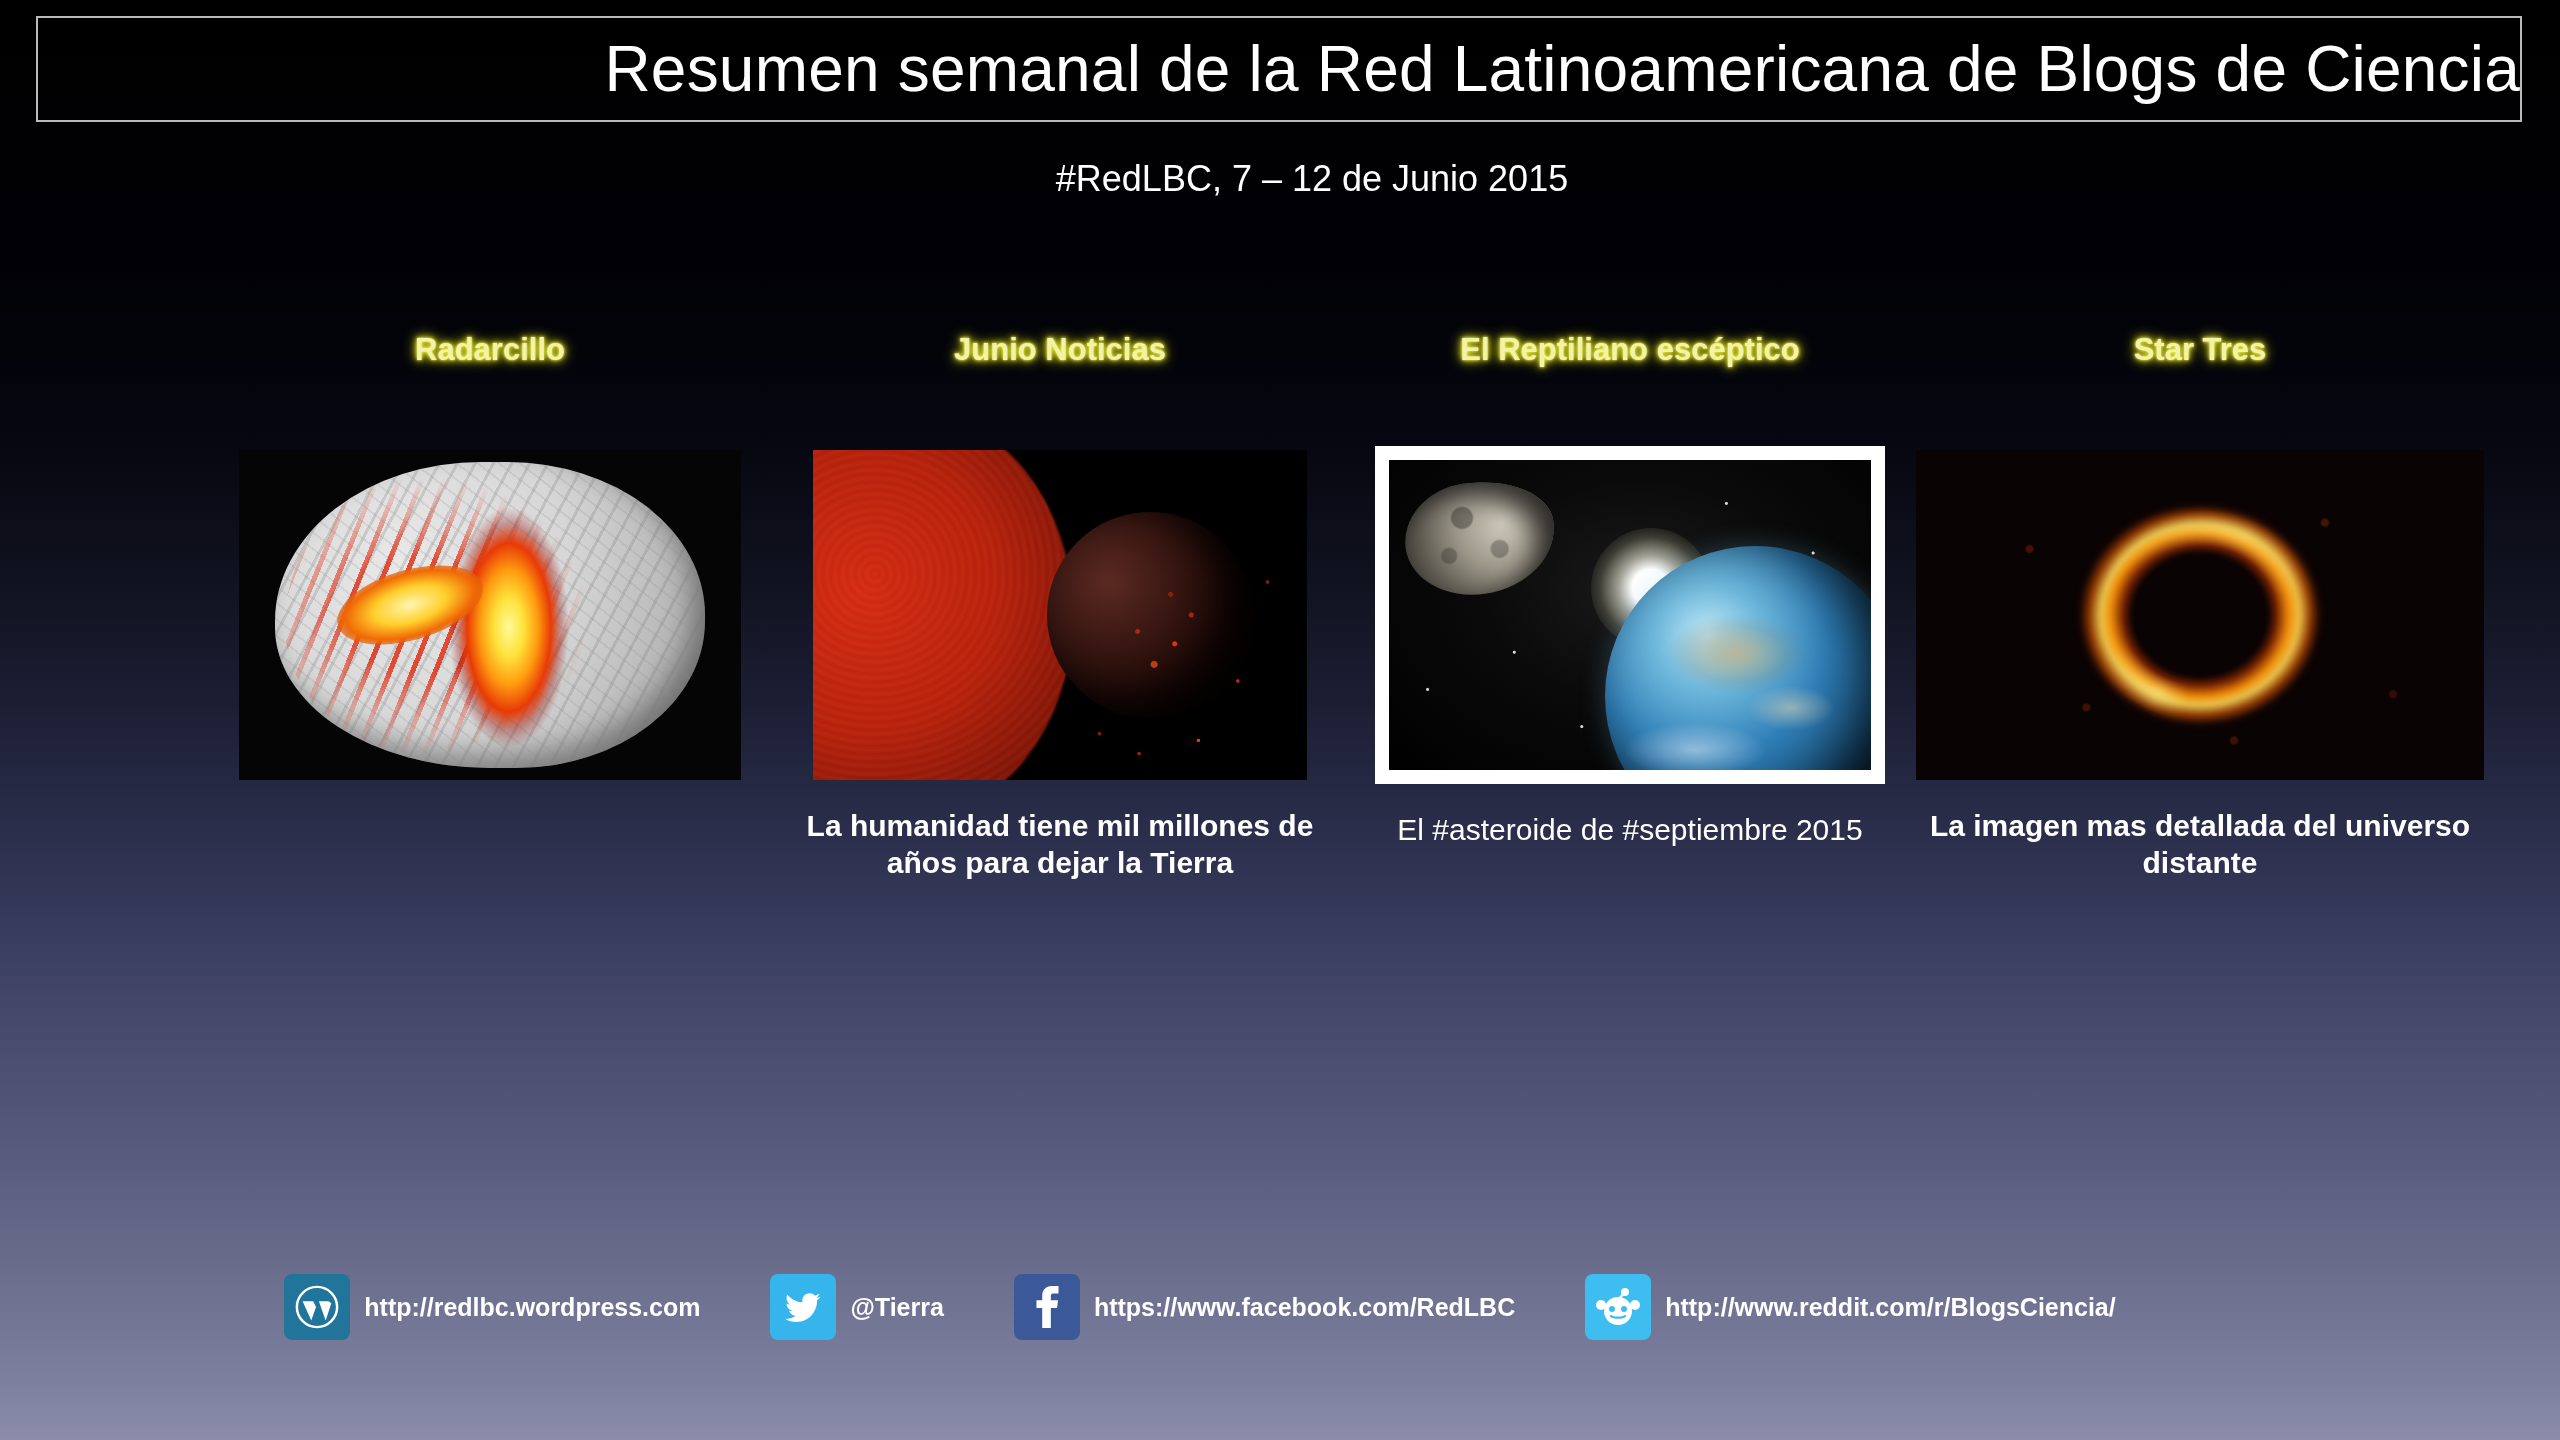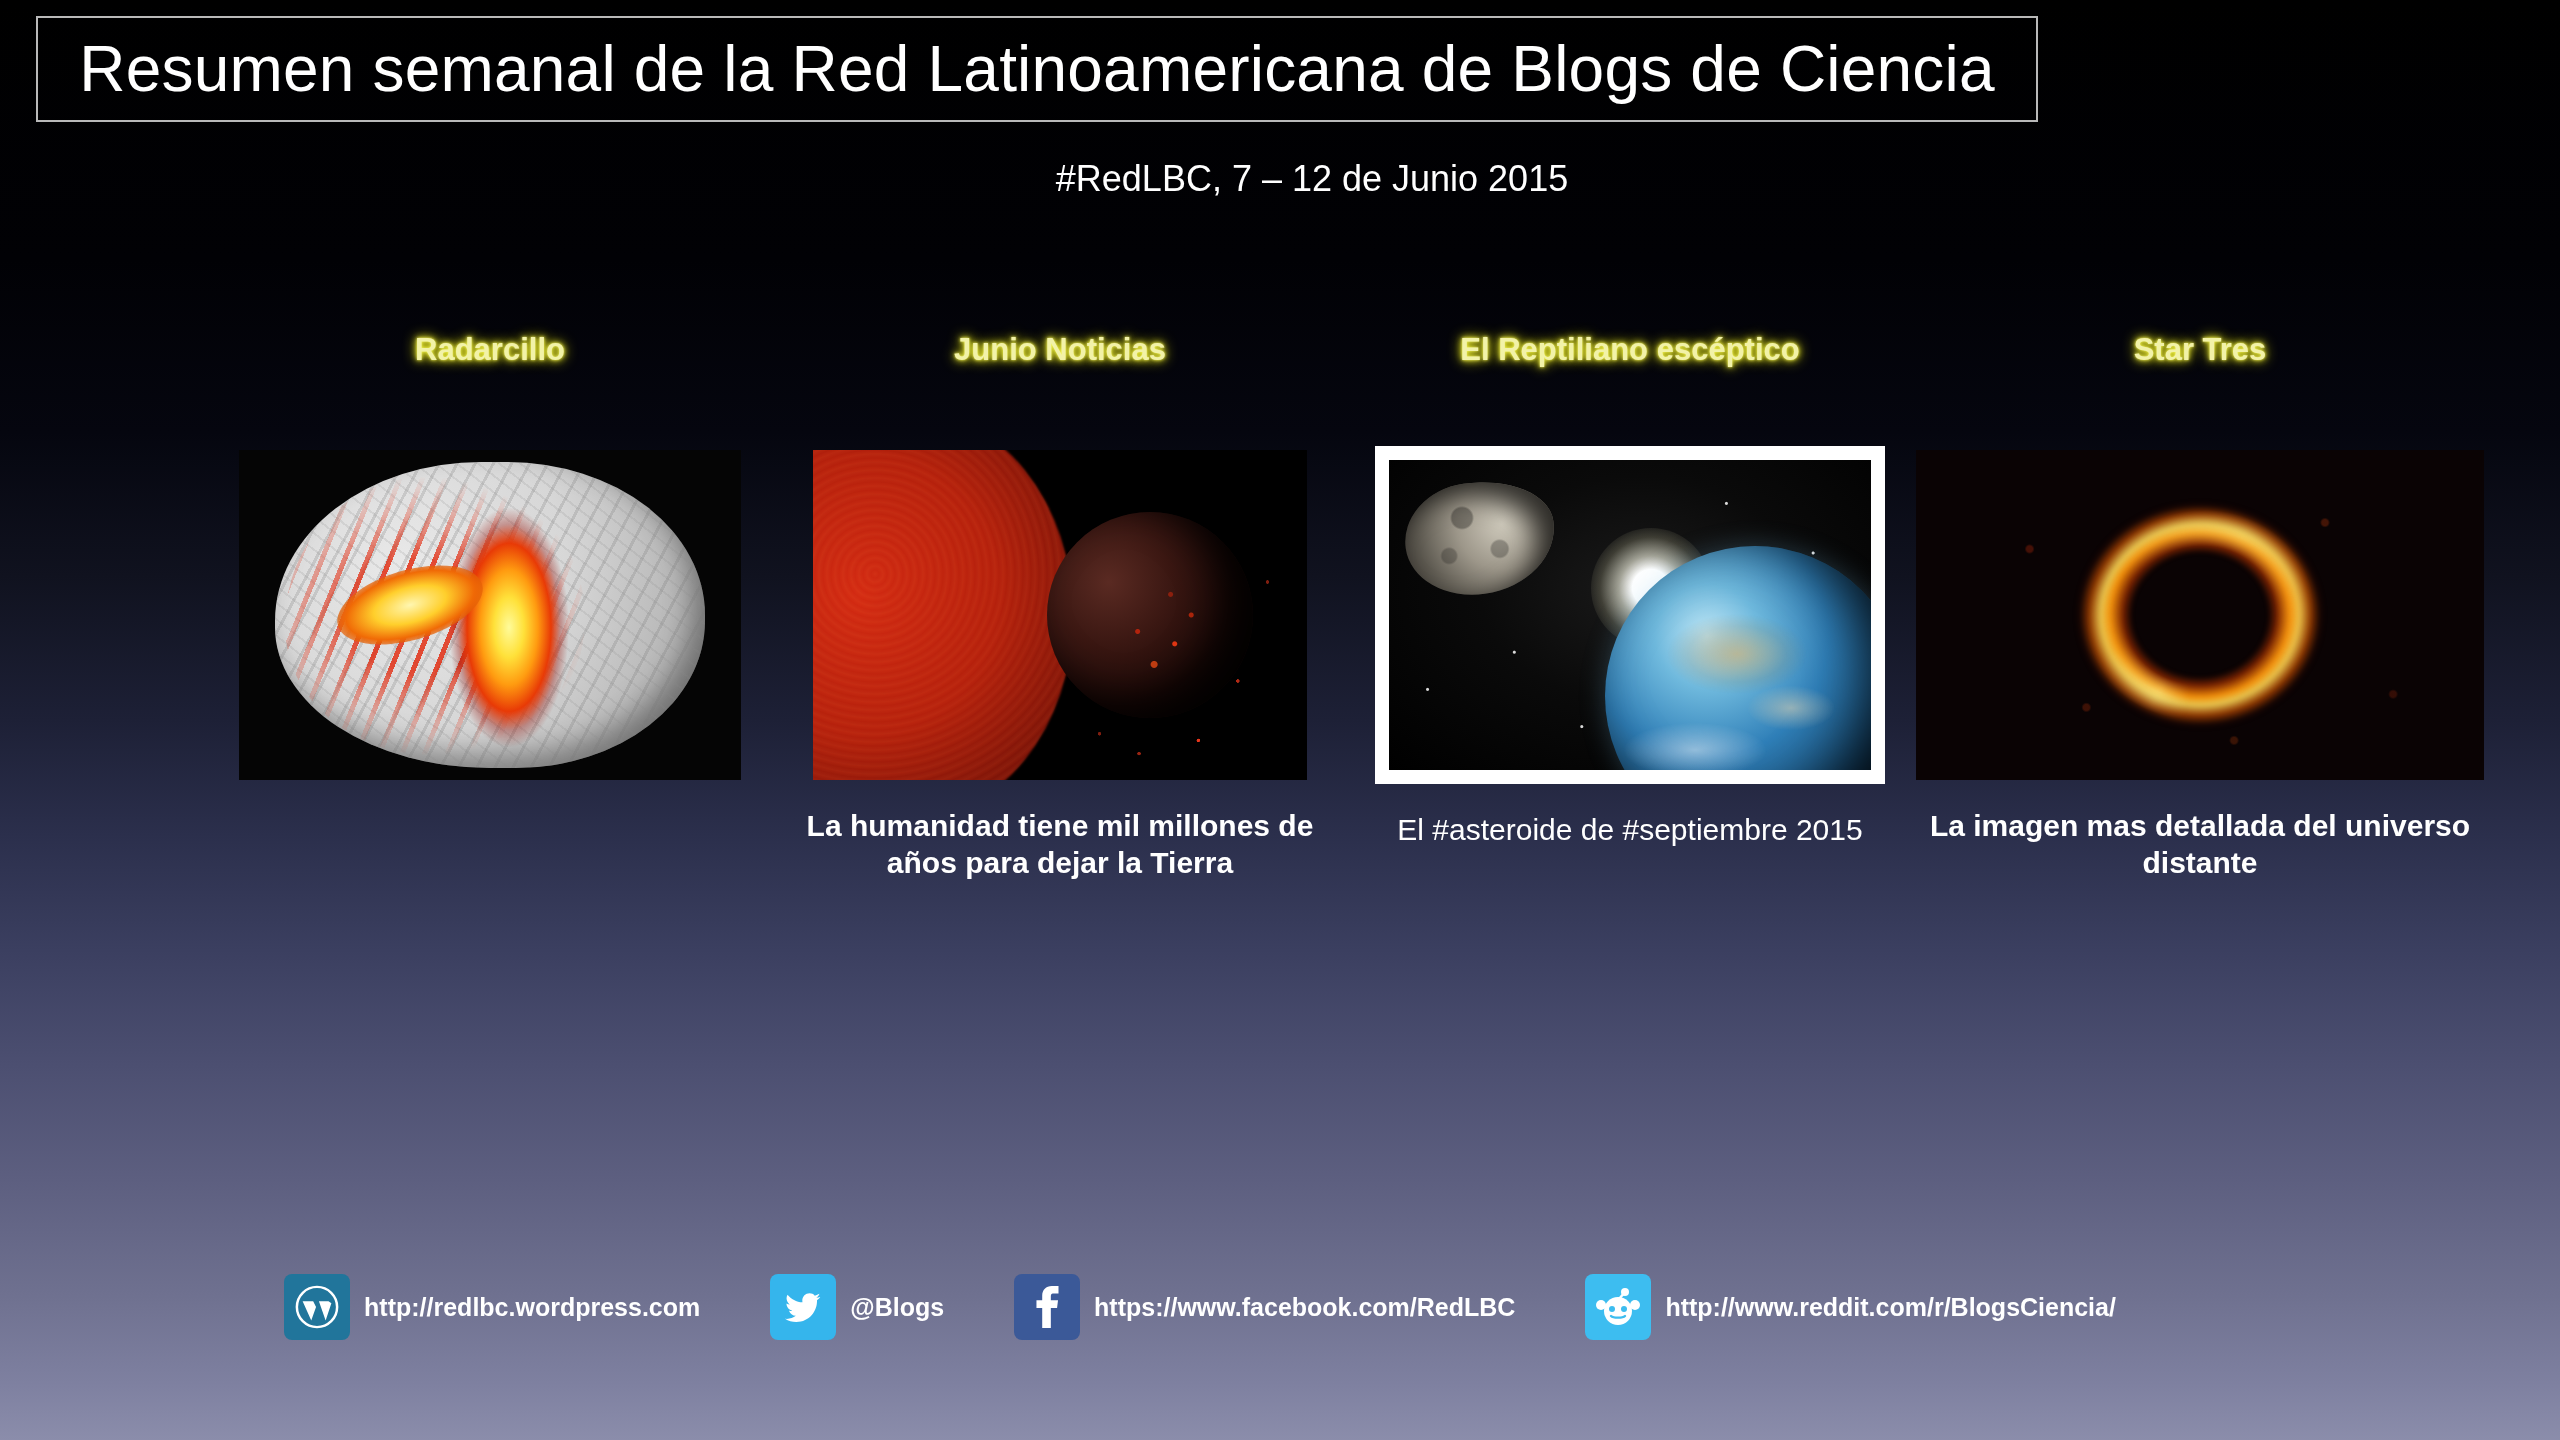--- a/index.html
+++ b/index.html
@@ -32,27 +32,27 @@
        #7e80a0 96%,
        #8b8dab 100%);
     overflow: hidden;
   }
 
   
   .title-box {
     position: absolute;
     left: 36px;
     top: 16px;
-    width: 2002px;
+    width: 2486px;
     height: 106px;
     border: 2px solid #b9b9b9;
     box-sizing: border-box;
     display: flex;
     align-items: center;
-    justify-content: center;
+    justify-content: flex-end;
     background: transparent;
   }
   .title-text {
     color: #ffffff;
     font-size: 64px;
     font-weight: normal;
     letter-spacing: 0.2px;
     white-space: nowrap;
   }
 
@@ -498,21 +498,21 @@
       </div>
       <div class="social-text">http://redlbc.wordpress.com</div>
     </div>
 
     <div class="social">
       <div class="social-icon ic-tw">
         <svg width="42" height="42" viewBox="0 0 48 48" aria-hidden="true">
           <path d="M44 12.2c-1.5.7-3.1 1.1-4.8 1.3 1.7-1 3-2.7 3.6-4.6-1.6 1-3.4 1.7-5.3 2.1-1.5-1.6-3.7-2.6-6-2.6-4.6 0-8.3 3.7-8.3 8.3 0 .7.1 1.3.2 1.9-6.9-.3-13-3.7-17.1-8.7-.7 1.2-1.1 2.7-1.1 4.2 0 2.9 1.5 5.4 3.7 6.9-1.4 0-2.7-.4-3.8-1v.1c0 4 2.9 7.4 6.7 8.1-.7.2-1.4.3-2.2.3-.5 0-1.1-.1-1.6-.2 1.1 3.3 4.1 5.7 7.8 5.8-2.8 2.2-6.4 3.5-10.3 3.5-.7 0-1.3 0-2-.1 3.7 2.4 8.1 3.7 12.8 3.7 15.3 0 23.7-12.7 23.7-23.7v-1.1c1.7-1.2 3.1-2.7 4.2-4.4z" fill="#ffffff"></path>
         </svg>
       </div>
-      <div class="social-text">@Blogs</div>
+      <div class="social-text">@Tierra</div>
     </div>
 
     <div class="social">
       <div class="social-icon ic-fb">
         <svg width="46" height="46" viewBox="0 0 48 48" aria-hidden="true">
           <path d="M30 10h6V2h-7c-6 0-10 4-10 10v5h-6v8h6v21h9V25h6.5l1-8H28v-4c0-2 .8-3 2-3z" fill="#ffffff"></path>
         </svg>
       </div>
       <div class="social-text">https://www.facebook.com/RedLBC</div>
     </div>

